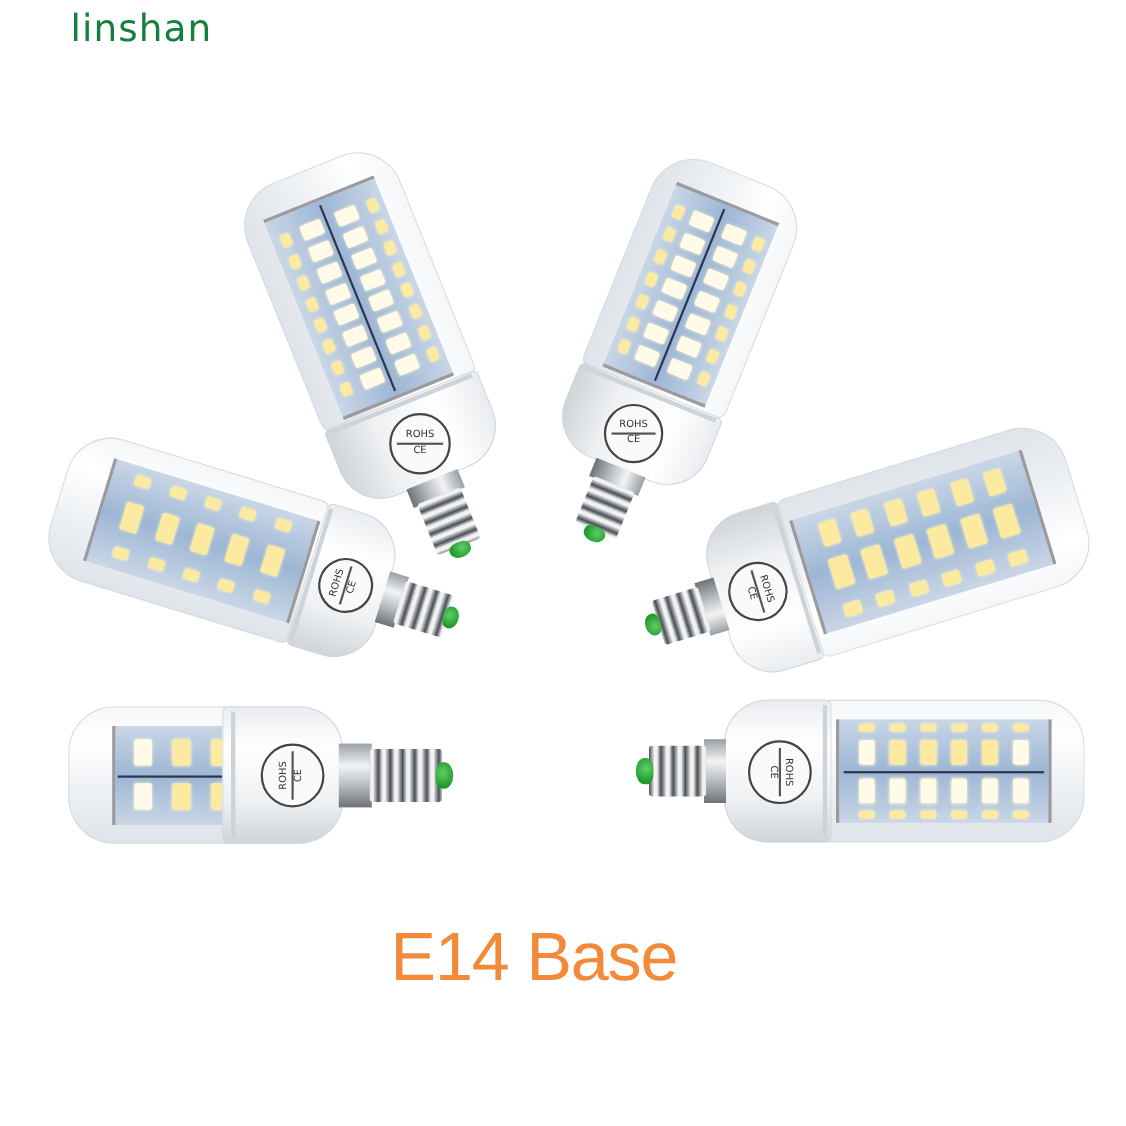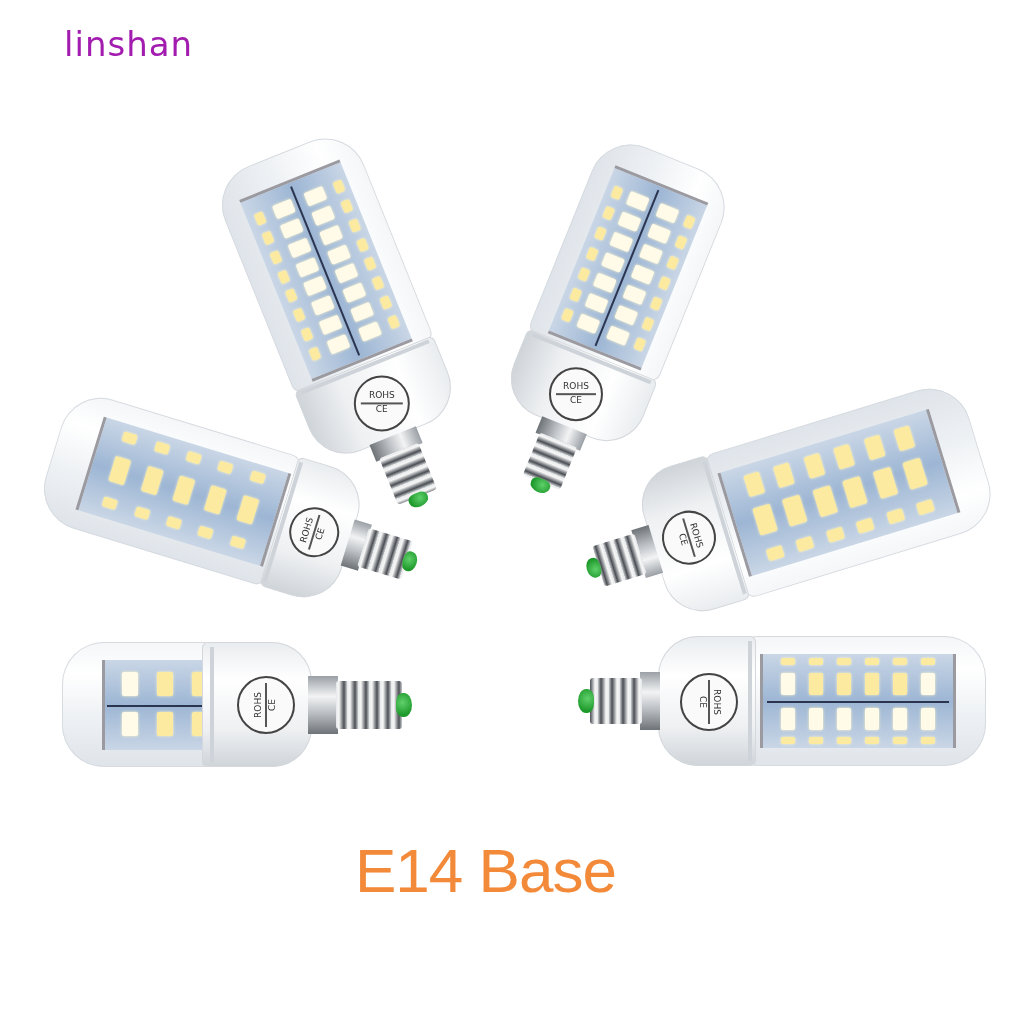--- a/index.html
+++ b/index.html
@@ -1,17 +1,17 @@
 <!DOCTYPE html>
 <html><head>
 <meta charset="utf-8">
 <style>
   html, body { margin:0; padding:0; background:#ffffff; }
   body { width:1024px; height:1024px; position:relative; overflow:hidden; font-family:"DejaVu Sans", sans-serif; }
-  .watermark { position:absolute; left:64px; top:24px; font-size:34px; color:#a21caf; font-family:"DejaVu Sans", sans-serif; letter-spacing:1px; }
+  .watermark { position:absolute; left:64px; top:6px; font-size:34px; color:#15803d; font-family:"DejaVu Sans", sans-serif; letter-spacing:1px; }
   .caption { position:absolute; left:355px; top:835px; font-size:62px; color:#f28a3a; font-family:"Liberation Sans", sans-serif; letter-spacing:-1px; }
 
   
   .bulb { position:absolute; transform-origin:50% 50%; }
   .bulb .cover {
     position:absolute; left:0; top:0; height:100%;
     background:linear-gradient(180deg,#f4f6f8 0%,#ffffff 25%,#eef1f4 60%,#dfe4ea 100%);
     border-radius:42px 10px 10px 42px;
     box-shadow: inset 0 0 0 1px #d6dbe0;
   }

